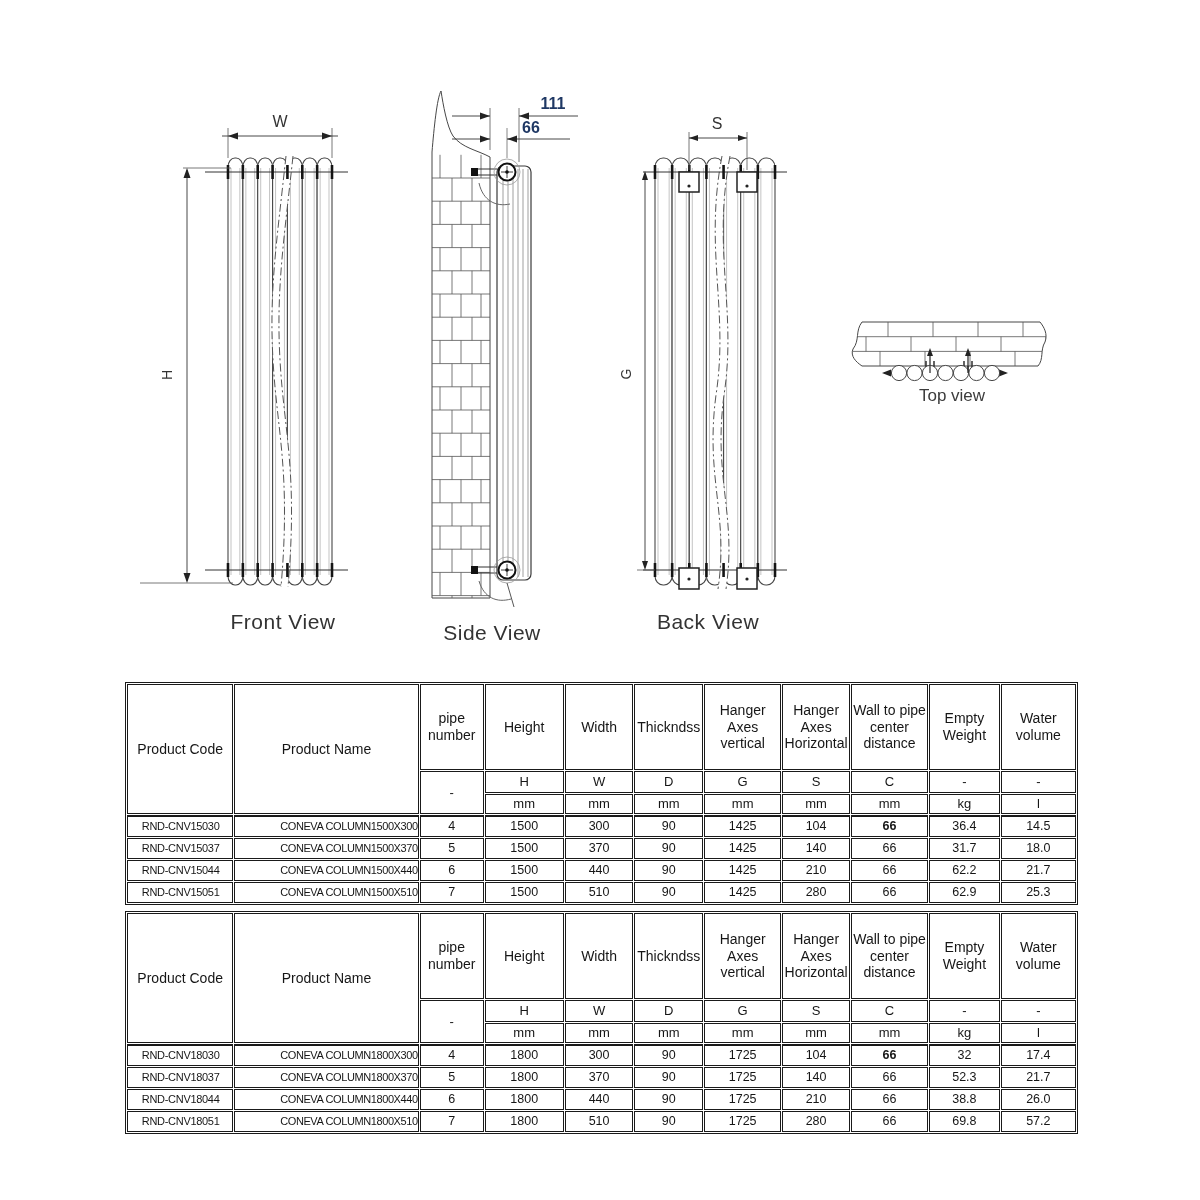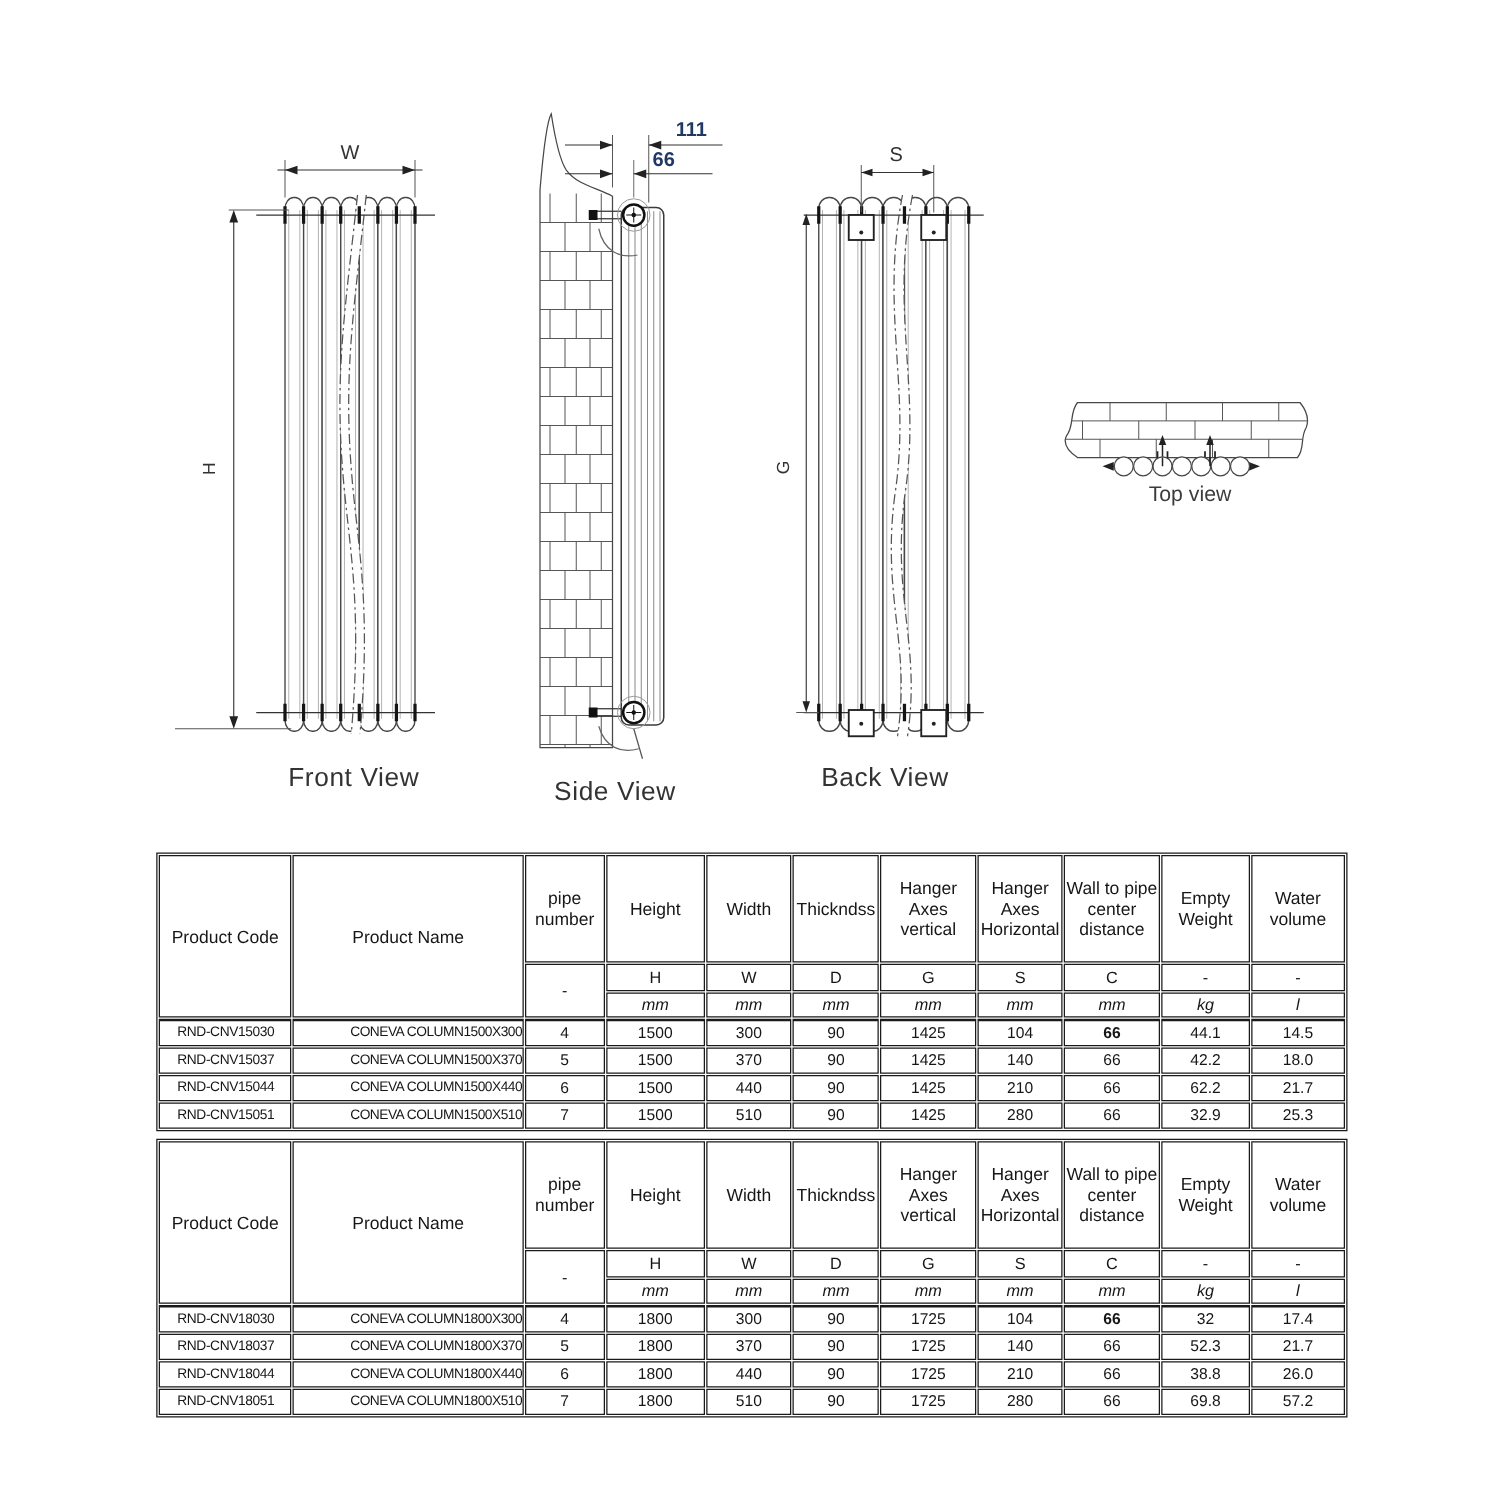--- a/index.html
+++ b/index.html
@@ -12,21 +12,21 @@
   .viewlabel{fill:#333;font-size:21px;letter-spacing:.5px;}
   .toplabel{fill:#3c3c3c;font-size:17px;}
   .tables{position:absolute;left:125px;top:682px;width:953px;}
   table{border-collapse:separate;border-spacing:1px;border:1px solid #1a1a1a;
         width:100%;table-layout:fixed;background:#fff;}
   table.t2{margin-top:6px;}
   th,td{border:1px solid #1a1a1a;color:#161616;font-weight:normal;text-align:center;
         vertical-align:middle;padding:0;overflow:hidden;line-height:1.2;}
   th.big{height:84px;font-size:14px;}
   td.sym{height:20px;font-size:13px;}
-  td.unit{height:18px;font-size:13px;font-style:italic;}
+  td.unit{height:18px;font-size:13px;}
   tbody td{height:19px;font-size:12.5px;}
   tbody tr:first-child td{border-top-width:2px;}
   tbody td.c0{font-size:11px;text-align:center;letter-spacing:-0.3px;padding-left:1px;}
   tbody td.c1{font-size:11px;text-align:right;letter-spacing:-0.4px;padding-left:2px;margin-top:21px;}
   td.bold{font-weight:bold;}
 </style>
 </head>
 <body>
 
 <div class="page">
@@ -367,34 +367,34 @@
           <tr>
             <td class="c0">RND-CNV15030</td>
             <td class="c1">CONEVA COLUMN1500X300</td>
             <td>4</td>
             <td>1500</td>
             <td>300</td>
             <td>90</td>
             <td>1425</td>
             <td>104</td>
             <td class="bold">66</td>
-            <td>44.1</td>
+            <td>36.4</td>
             <td>14.5</td>
           </tr>
           <tr>
             <td class="c0">RND-CNV15037</td>
             <td class="c1">CONEVA COLUMN1500X370</td>
             <td>5</td>
             <td>1500</td>
             <td>370</td>
             <td>90</td>
             <td>1425</td>
             <td>140</td>
             <td>66</td>
-            <td>42.2</td>
+            <td>31.7</td>
             <td>18.0</td>
           </tr>
           <tr>
             <td class="c0">RND-CNV15044</td>
             <td class="c1">CONEVA COLUMN1500X440</td>
             <td>6</td>
             <td>1500</td>
             <td>440</td>
             <td>90</td>
             <td>1425</td>
@@ -406,21 +406,21 @@
           <tr>
             <td class="c0">RND-CNV15051</td>
             <td class="c1">CONEVA COLUMN1500X510</td>
             <td>7</td>
             <td>1500</td>
             <td>510</td>
             <td>90</td>
             <td>1425</td>
             <td>280</td>
             <td>66</td>
-            <td>32.9</td>
+            <td>62.9</td>
             <td>25.3</td>
           </tr>
         </tbody>
       </table>
       <table class="t2">
         <colgroup>
           <col style="width: 11.3%;">
           <col style="width: 19.6%;">
           <col style="width: 6.8%;">
           <col style="width: 8.4%;">

